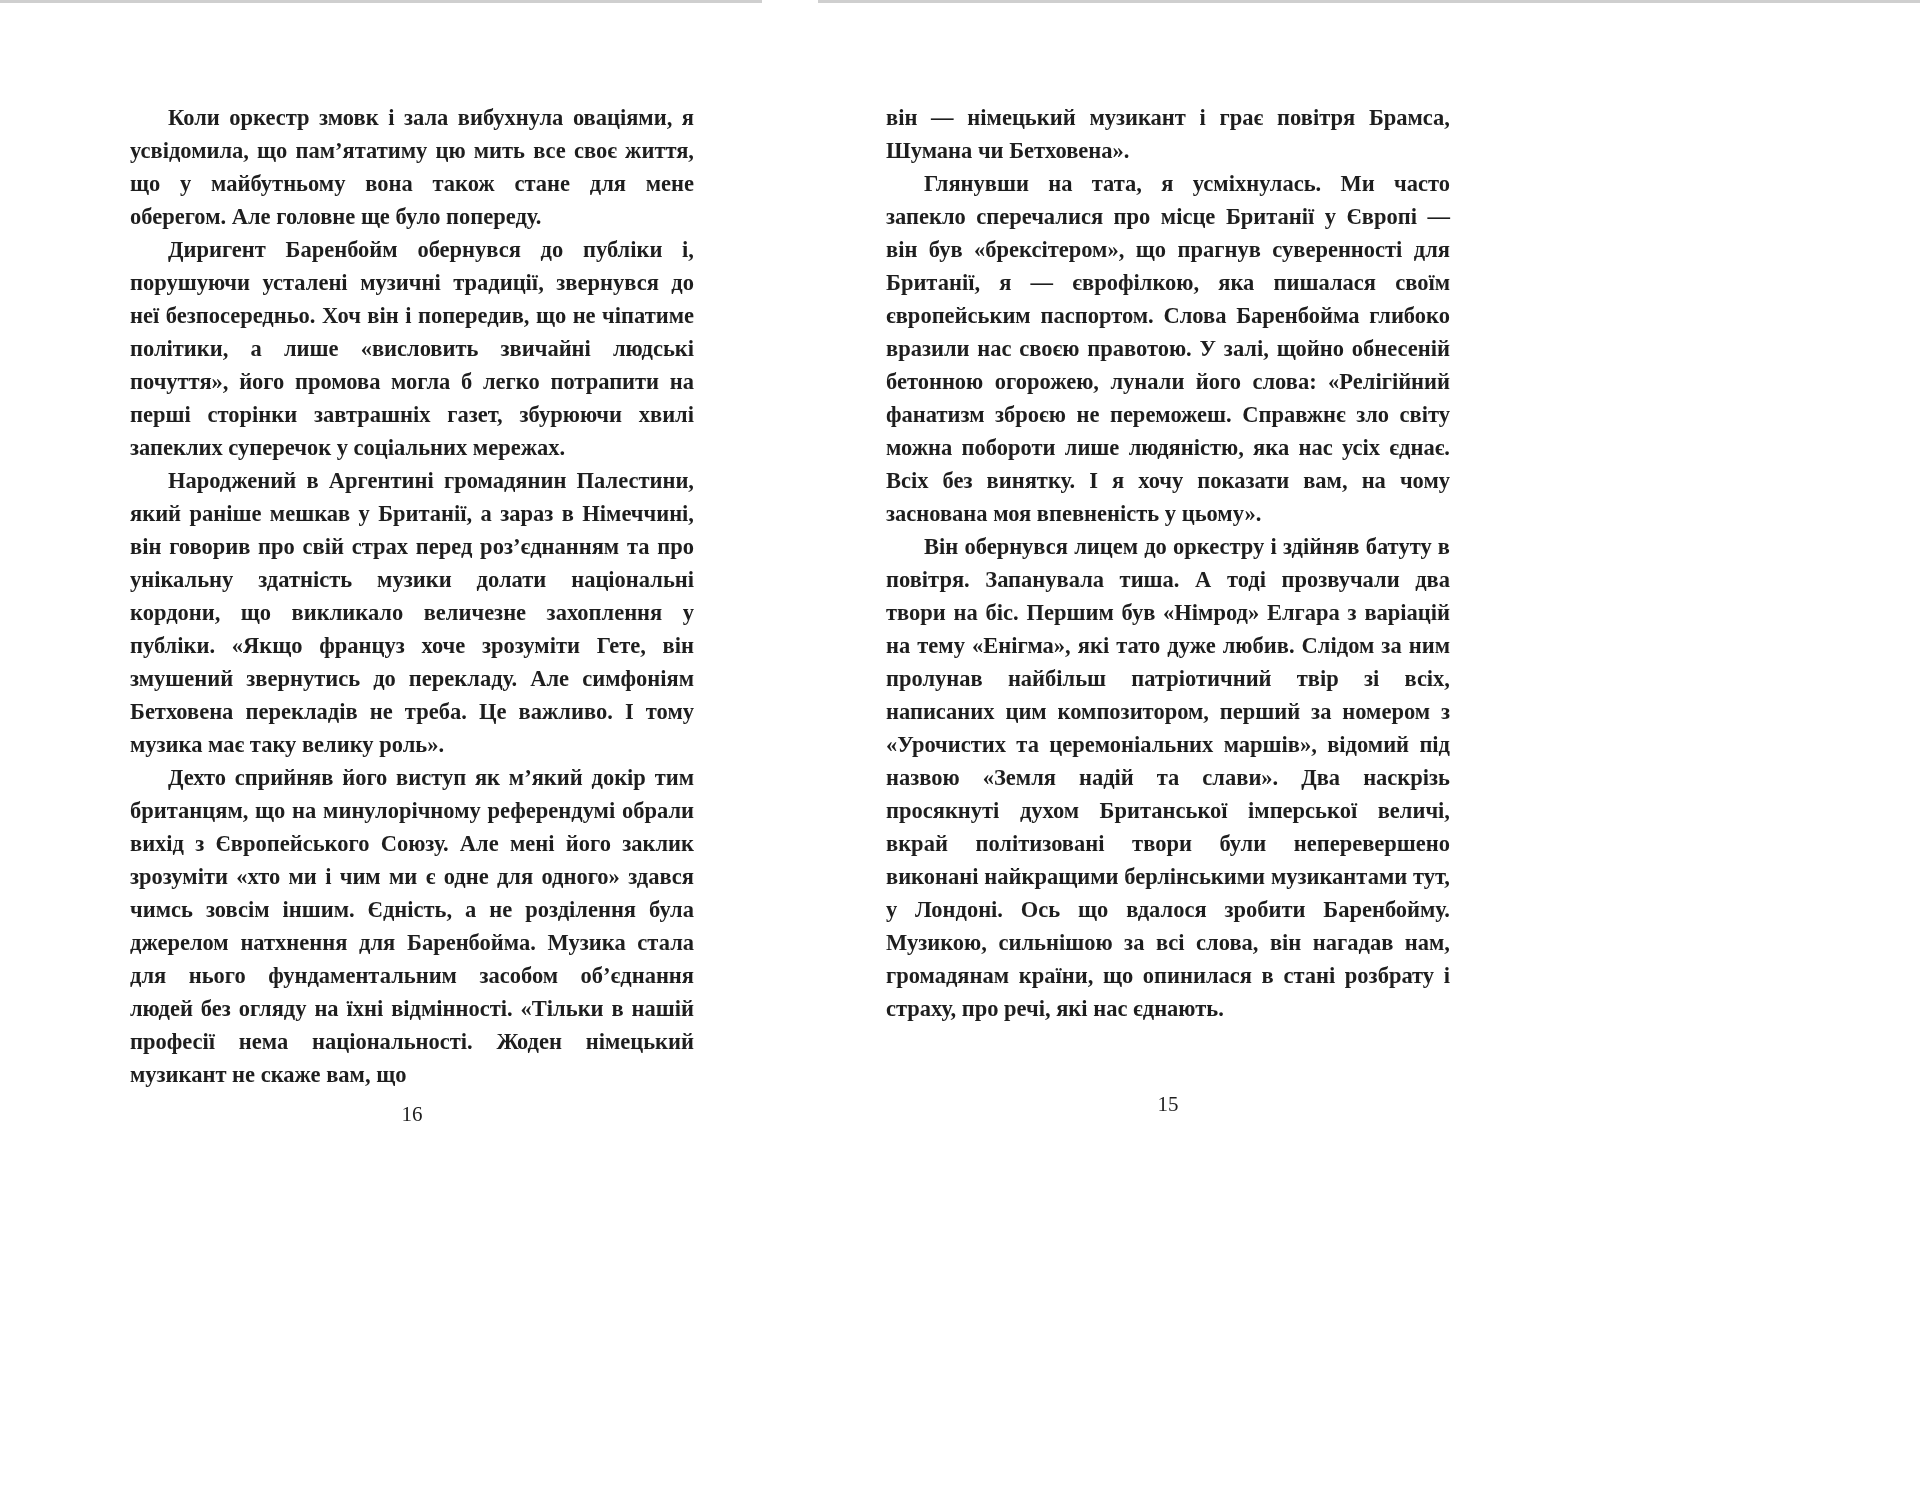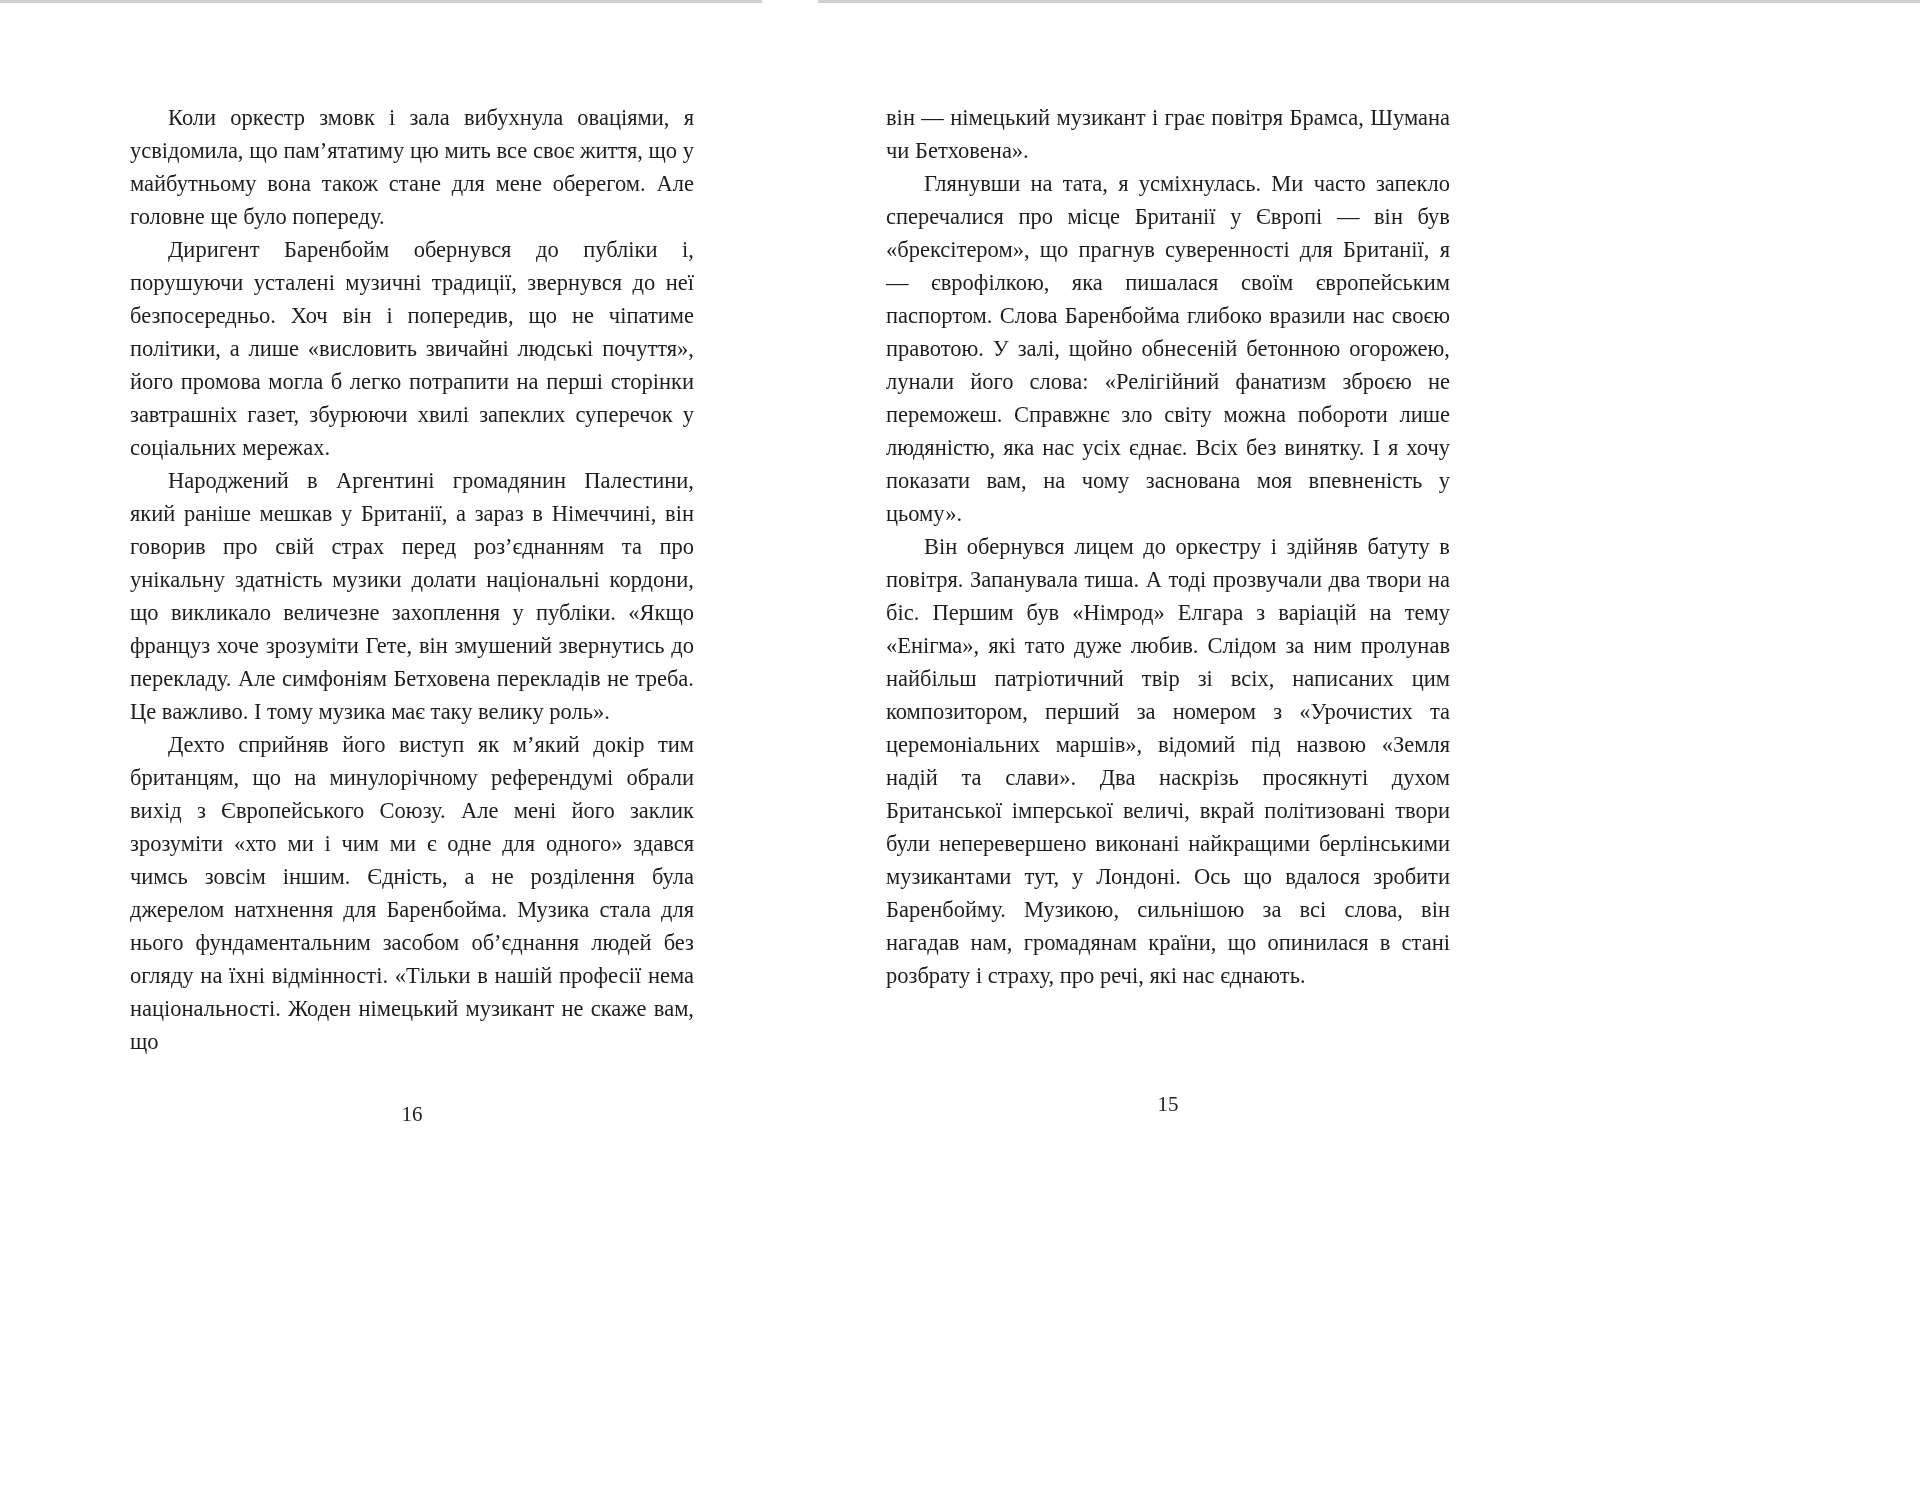--- a/index.html
+++ b/index.html
@@ -21,20 +21,21 @@
   #rule-left  { left: 0;     width: 762px; }
   #rule-right { left: 818px; width: 1102px; }
 
   .text-block {
     position: absolute;
     top: 101px;
     width: 564px;
     font-size: 22.5px;
     line-height: 33px;
     text-align: justify;
+    font-weight: bold;
   }
   #text-left  { left: 130px; }
   #text-right { left: 886px; }
 
   .para { margin: 0; }
   .para.indent { text-indent: 38px; }
 
   .page-number {
     position: absolute;
     top: 1092px;

